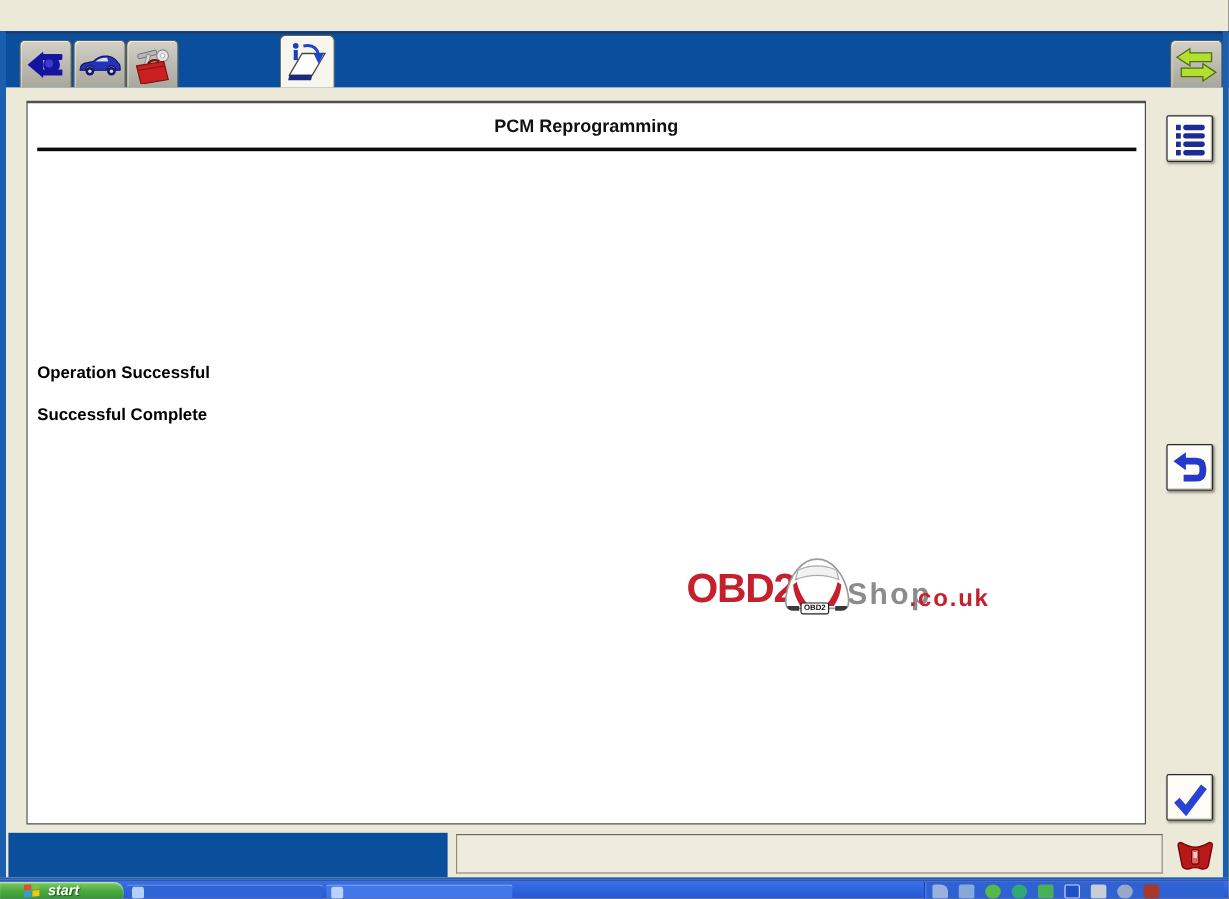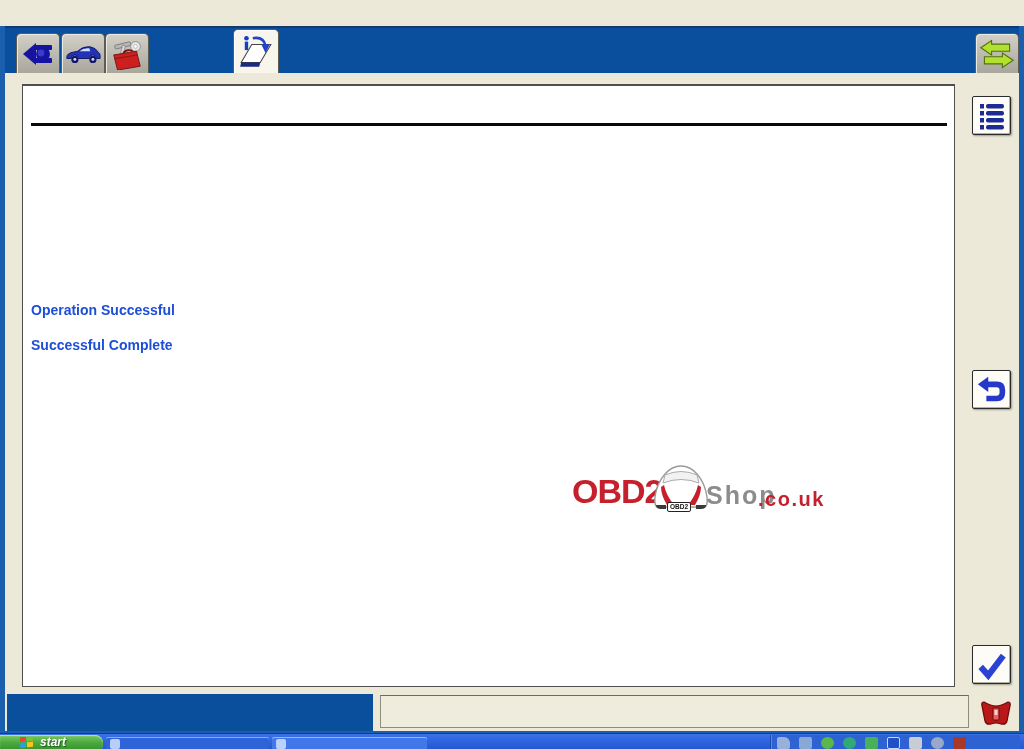--- a/index.html
+++ b/index.html
@@ -35,21 +35,21 @@
   
   .border-left{position:absolute;left:0;top:26px;width:5px;height:705px;background:#1a5fae;}
   .border-right{position:absolute;left:1019px;top:26px;width:5px;height:705px;background:#1a5fae;}
   .border-bottom{position:absolute;left:0;top:731px;width:1024px;height:2px;background:#1a5fae;}
   .content-frame{position:absolute;left:5px;top:73px;width:1014px;height:658px;background:#ece9d8;}
   .panel{position:absolute;left:17px;top:11px;width:933px;height:603px;background:#fff;
     border:1px solid #4f4f4f;border-top-width:2px;}
   .heading{position:absolute;left:0;top:11px;width:100%;text-align:center;
     font-size:15px;font-weight:bold;color:#111;}
   .rule{position:absolute;left:8px;top:37px;width:916px;height:3px;background:#0a0a0a;}
-  .msg{position:absolute;left:8px;font-size:14px;font-weight:bold;color:#1d4ed8;}
+  .msg{position:absolute;left:8px;font-size:14px;font-weight:bold;color:#000000;}
   .msg.m1{top:216px;}
   .msg.m2{top:251px;}
 
   
   .wm-obd2{position:absolute;left:549px;top:388px;font-size:34px;font-weight:bold;
     color:#c5202c;letter-spacing:-1px;line-height:1;}
   .wm-car{position:absolute;left:629px;top:375px;}
   .wm-plate{position:absolute;left:644px;top:416px;font-size:6.5px;font-weight:bold;color:#111;
     background:#fff;border:1px solid #222;border-radius:2px;padding:0 2px;line-height:1.3;}
   .wm-shop{position:absolute;left:683px;top:397px;font-size:25px;font-weight:bold;
@@ -149,20 +149,21 @@
       <polygon points="38,24 26,16 26,20 6,20 6,28 26,28 26,32" fill="#b2e02e" stroke="#50700e" stroke-width="1.2"></polygon>
     </svg>
   </div>
 
   <div class="border-left"></div>
   <div class="border-right"></div>
   <div class="border-bottom"></div>
 
   <div class="content-frame">
     <div class="panel">
+      <div class="heading">PCM Reprogramming</div>
       <div class="rule"></div>
       <div class="msg m1">Operation Successful</div>
       <div class="msg m2">Successful Complete</div>
 
       <span class="wm-obd2">OBD2</span>
       <svg class="wm-car" width="58" height="50" viewBox="0 0 58 50">
         <path d="M6 46 Q2 46 3 36 Q5 22 13 13 Q20 5 29 5 Q38 5 45 13 Q53 22 55 36 Q56 46 52 46 Z" fill="#fff" stroke="#9a9a9a" stroke-width="1.4"></path>
         <path d="M13 14 Q29 7 45 14 L47 22 Q29 15 11 22 Z" fill="#f2f2f2" stroke="#ababab" stroke-width="1"></path>
         <path d="M12 24 Q14 34 22 44 L15 44 Q9 34 9 26 Z" fill="#c5202c"></path>
         <path d="M46 24 Q44 34 36 44 L43 44 Q49 34 49 26 Z" fill="#c5202c"></path>

